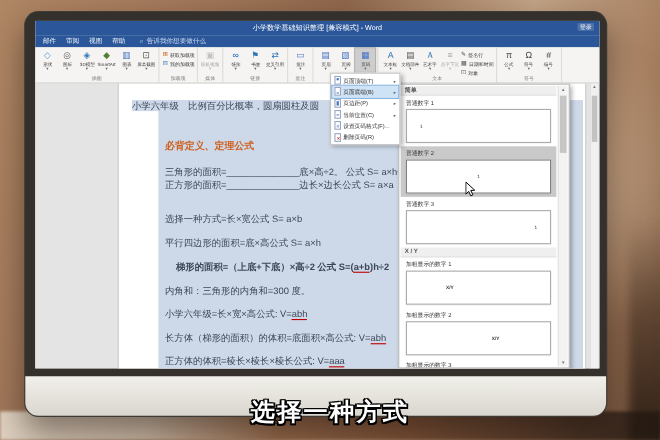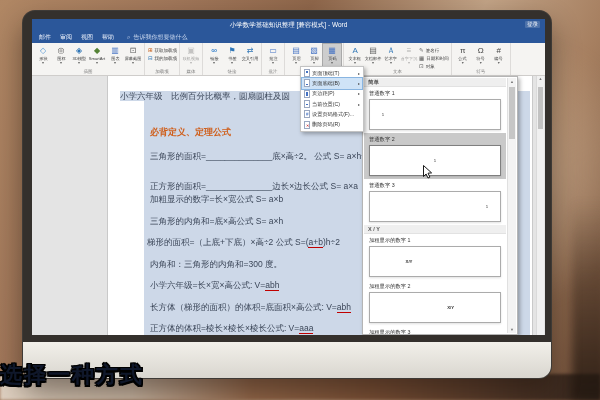--- a/index.html
+++ b/index.html
@@ -78,21 +78,21 @@
   .gal-ptext{position:absolute;top:42%;transform:translateX(-50%);font-size:4.3px;color:#333;}
   .gal-ptext.bold{font-weight:bold;}
   .gal-scroll{position:absolute;right:1px;top:1px;bottom:1px;width:9px;background:#f3f3f3;border-left:1px solid #e0e0e0;}
   .gal-scroll .arr{font-size:4px;color:#777;text-align:center;height:7px;line-height:7px;}
   .gal-scroll .arr.dn{position:absolute;bottom:0;left:0;right:0;}
   .gal-scroll .thumb{position:absolute;left:1px;right:1px;top:9px;height:52px;background:#c6c6c6;}
 
   .cursor{position:absolute;left:391px;top:146px;z-index:9;}
 
   
-  .subtitle{position:absolute;left:0;right:0;top:360px;text-align:left;font-size:22px;font-weight:bold;letter-spacing:2px;color:#0f172a;z-index:20;
+  .subtitle{position:absolute;left:0;right:0;top:360px;text-align:center;font-size:22px;font-weight:bold;letter-spacing:2px;color:#ffffff;z-index:20;
     text-shadow:-1.5px -1.5px 0 #000,1.5px -1.5px 0 #000,-1.5px 1.5px 0 #000,1.5px 1.5px 0 #000,0 -1.5px 0 #000,0 1.5px 0 #000,-1.5px 0 0 #000,1.5px 0 0 #000;}
 </style>
 </head>
 <body>
 
 <div class="stage">
   <div class="bg"></div>
   <div class="bg-glow"></div>
   <div class="table-band"></div>
   <div class="right-dark"></div>
@@ -276,24 +276,24 @@
           </div>
         </div>
 
       <div class="docarea">
         <div class="page">
           <div class="selblock"></div>
           <div class="docline doc-heading"><span>小学六年级　比例百分比概率，圆扇圆柱及圆</span></div>
           <div class="docline doc-subheading">必背定义、定理公式</div>
           <div id="doc-lines">
               <div class="docline" style="left: 42px; top: 75px;"><span>三角形的面积=______________底×高÷2。 公式 S= a×h÷2</span></div>
-              <div class="docline" style="left: 42px; top: 105px;"><span>正方形的面积=______________边长×边长公式 S= a×a</span></div>
-              <div class="docline" style="left: 42px; top: 118px;"><span>加粗显示的数字=长×宽公式 S= a×b</span></div>
-              <div class="docline" style="left: 42px; top: 139.5px;"><span>三角形的内角和=底×高公式 S= a×h</span></div>
-              <div class="docline" style="left: 39px; top: 161px;"><span>梯形的面积=（上底+下底）×高÷2 公式 S=(</span><span class="useg">a+b</span><span>)h÷2</span></div>
+              <div class="docline" style="left: 42px; top: 87px;"><span>正方形的面积=______________边长×边长公式 S= a×a</span></div>
+              <div class="docline" style="left: 42px; top: 118px;"><span>选择一种方式=长×宽公式 S= a×b</span></div>
+              <div class="docline" style="left: 42px; top: 139.5px;"><span>平行四边形的面积=底×高公式 S= a×h</span></div>
+              <div class="docline" style="left: 52px; top: 161px; font-weight: bold;"><span>梯形的面积=（上底+下底）×高÷2 公式 S=(</span><span class="useg">a+b</span><span>)h÷2</span></div>
               <div class="docline" style="left: 42px; top: 182.5px;"><span>内角和：三角形的内角和=300 度。</span></div>
               <div class="docline" style="left: 42px; top: 204px;"><span>小学六年级=长×宽×高公式: V=</span><span class="useg">abh</span></div>
               <div class="docline" style="left: 42px; top: 225.5px;"><span>长方体（梯形的面积）的体积=底面积×高公式: V=</span><span class="useg">abh</span></div>
               <div class="docline" style="left: 42px; top: 247px;"><span>正方体的体积=棱长×棱长×棱长公式: V=</span><span class="useg">aaa</span></div>
             </div>
         </div>
       </div>
       <div class="docscroll">
         <div class="arr">▲</div>
         <div class="thumb"></div>

